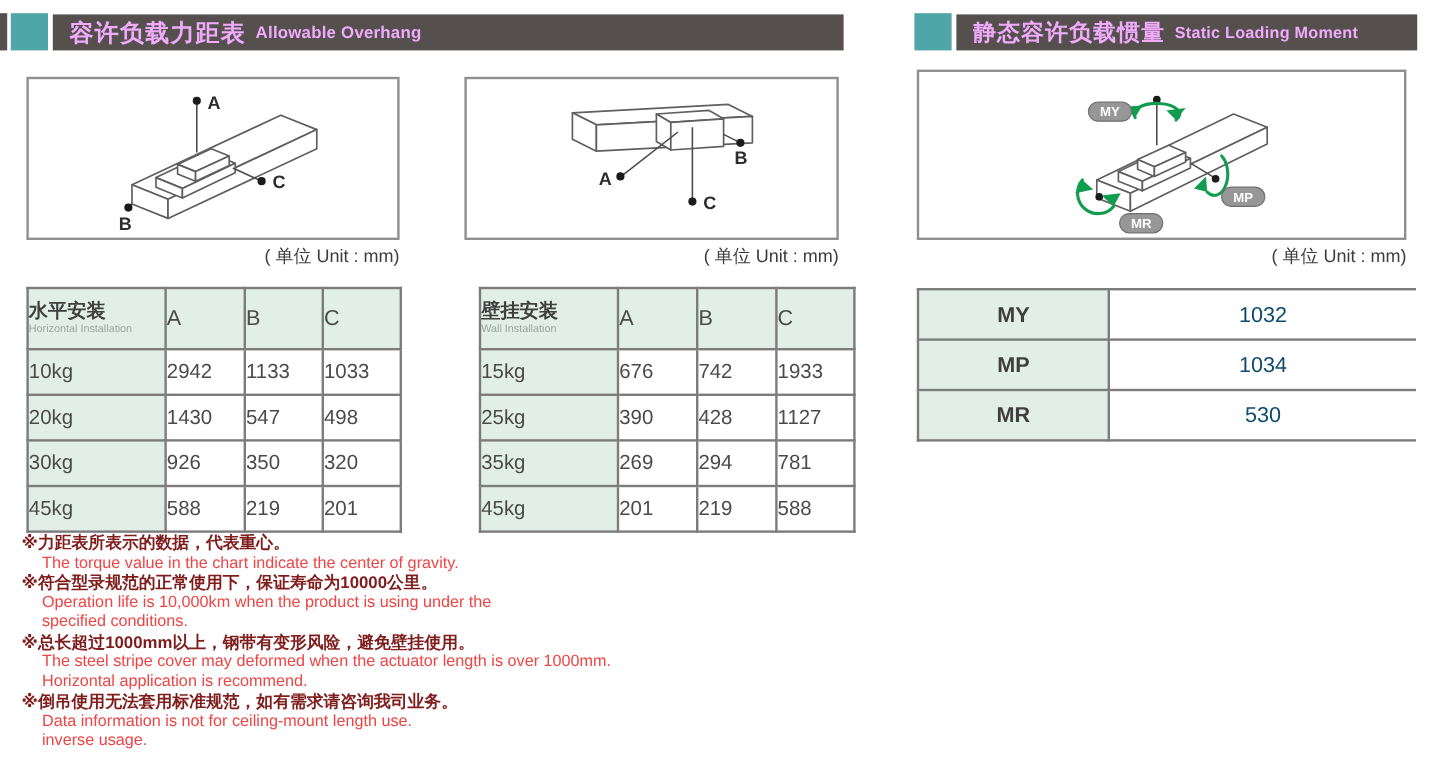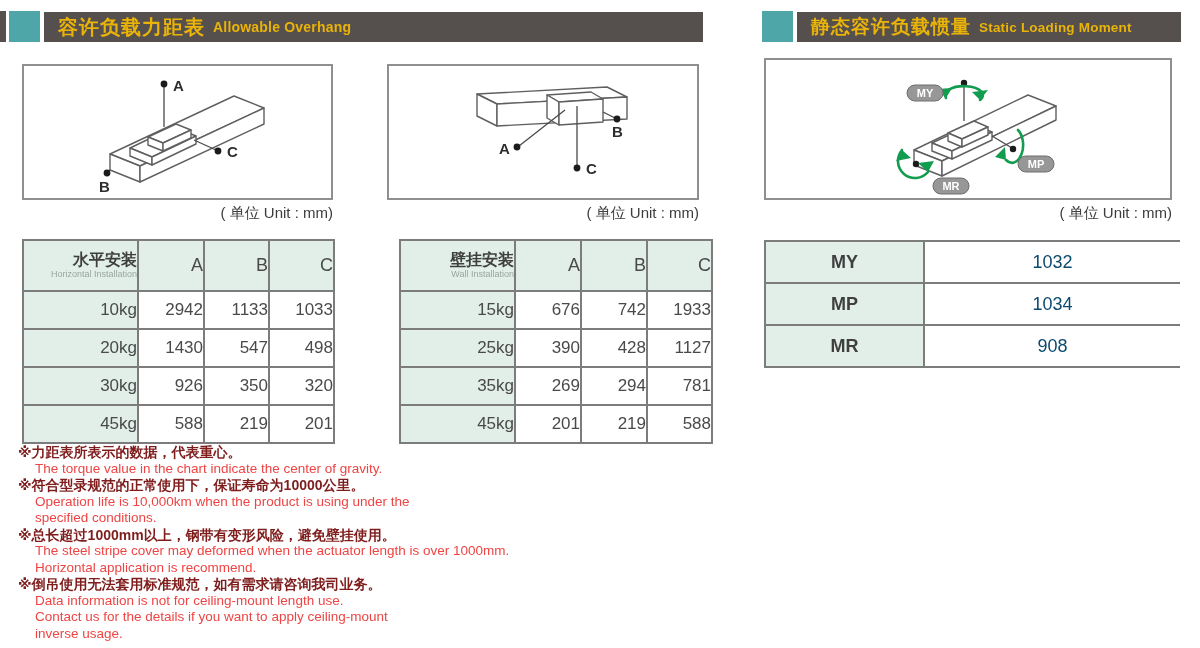--- a/index.html
+++ b/index.html
@@ -2,32 +2,32 @@
 <html><head>
 <meta charset="utf-8">
 <style>
   html,body{margin:0;padding:0;background:#ffffff;}
   #page{position:relative;width:1200px;height:648px;background:#fff;overflow:hidden;
         font-family:"Liberation Sans","DejaVu Sans",sans-serif;}
 
   
   .accent-strip{position:absolute;background:#554f4d;}
   .accent-square{position:absolute;background:#4fa6a9;}
-  .title-bar{position:absolute;background:#554f4d;color:#eab308;display:flex;align-items:center;
+  .title-bar{position:absolute;background:#554f4d;color:#f0abfc;display:flex;align-items:center;
              padding-left:14px;box-sizing:border-box;}
   .title-zh{font-size:20px;font-weight:bold;letter-spacing:1px;}
   .title-en{font-size:14px;font-weight:600;margin-left:8px;letter-spacing:.2px;}
 
   
   .diagram-box{position:absolute;background:#fff;border:2px solid #8f8f8f;box-sizing:border-box;}
   .unit-label{position:absolute;font-size:15px;color:#3c3c3c;text-align:right;}
 
   
   table.spec{position:absolute;border-collapse:collapse;table-layout:fixed;}
-  table.spec th,table.spec td{border:2px solid #7c7c7c;text-align:right;vertical-align:middle;
+  table.spec th,table.spec td{border:2px solid #7c7c7c;text-align:left;vertical-align:middle;
         color:#4a4a4a;padding:0;}
   table.spec th{background:#e1efe8;font-weight:400;font-size:17px;}
   table.spec td{background:#fff;font-size:17px;}
   table.spec tr.head th{height:49px;}
   table.spec tr.data th,table.spec tr.data td{height:36px;}
   .hdr-zh{font-size:16px;font-weight:600;color:#3f3f3f;line-height:18px;}
   .hdr-en{font-size:9px;color:#9aa59f;line-height:11px;}
   table.spec tr.head th.colh{font-size:18px;}
 
   
@@ -266,33 +266,32 @@
         <tr>
       <th>MY</th>
       <td>1032</td>
     </tr>
     <tr>
       <th>MP</th>
       <td>1034</td>
     </tr>
     <tr>
       <th>MR</th>
-      <td>908</td>
+      <td>530</td>
     </tr>
   </tbody>
     </table>
 
   <div class="notes">
     <div class="note-zh">※力距表所表示的数据，代表重心。</div>
     <div class="note-en">The torque value in the chart indicate the center of gravity.</div>
     <div class="note-zh">※符合型录规范的正常使用下，保证寿命为10000公里。</div>
     <div class="note-en">Operation life is 10,000km when the product is using under the</div>
     <div class="note-en">specified conditions.</div>
     <div class="note-zh">※总长超过1000mm以上，钢带有变形风险，避免壁挂使用。</div>
     <div class="note-en">The steel stripe cover may deformed when the actuator length is over 1000mm.</div>
     <div class="note-en">Horizontal application is recommend.</div>
     <div class="note-zh">※倒吊使用无法套用标准规范，如有需求请咨询我司业务。</div>
     <div class="note-en">Data information is not for ceiling-mount length use.</div>
-    <div class="note-en">Contact us for the details if you want to apply ceiling-mount</div>
     <div class="note-en">inverse usage.</div>
   </div>
 
 </div>
 
 </body></html>

